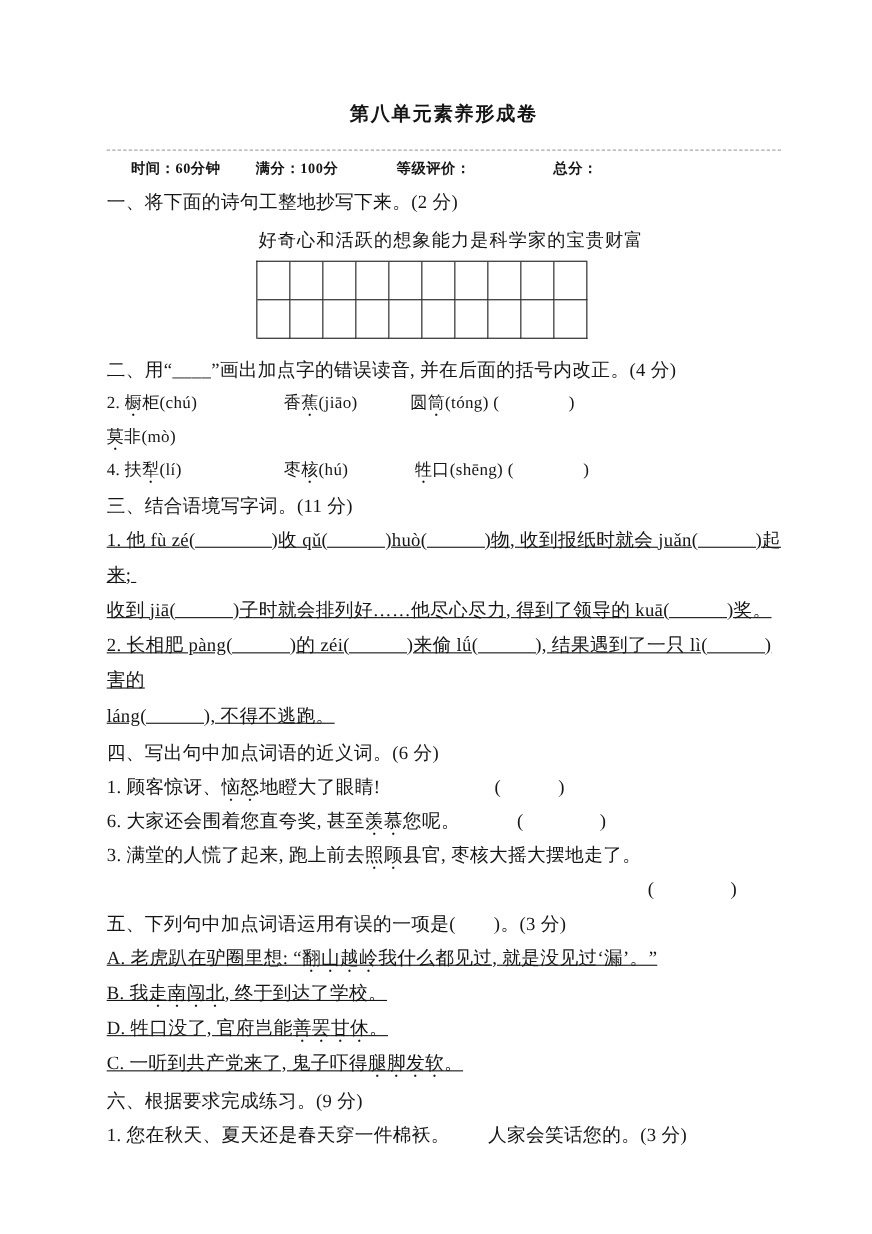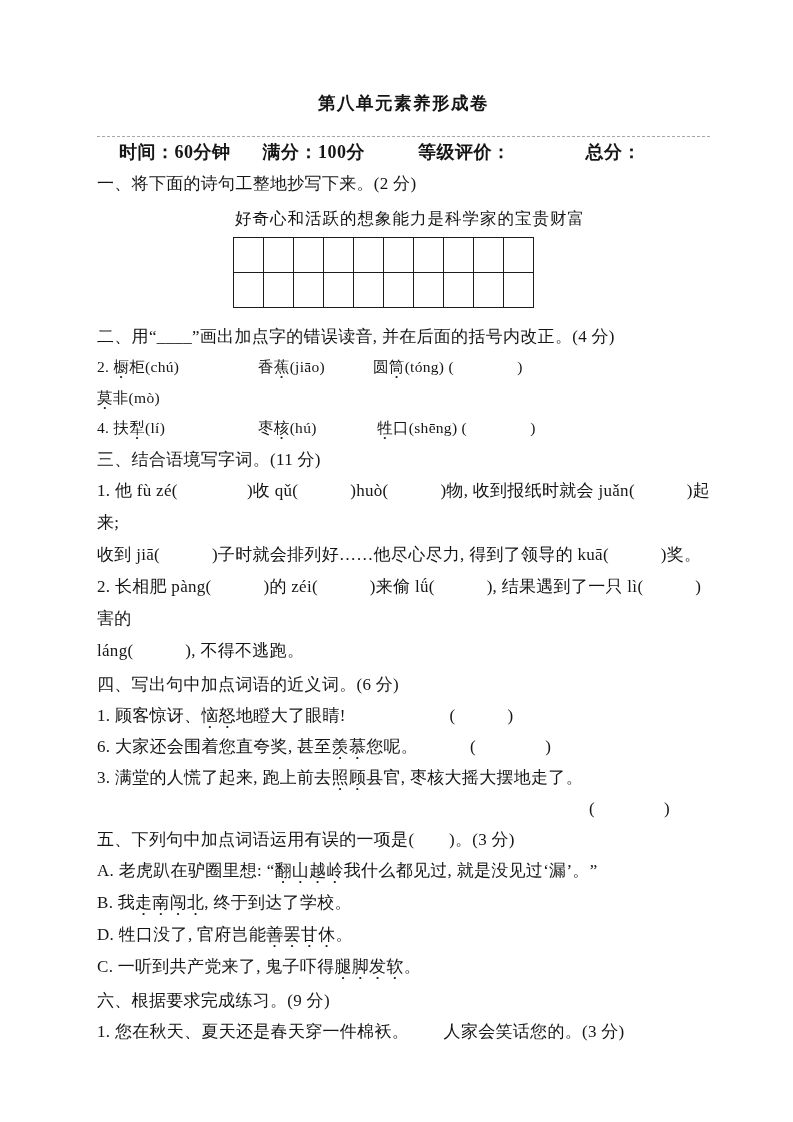--- a/index.html
+++ b/index.html
@@ -5,26 +5,26 @@
   html,body { margin:0; padding:0; background:#ffffff; }
   body {
     width:793px; height:1122px; overflow:hidden;
     font-family:"Liberation Serif","DejaVu Serif",serif;
     color:#151515;
     -webkit-font-smoothing:antialiased;
   }
   .sheet { box-sizing:border-box; width:793px; height:1122px; padding:88px 83px 0 97px; position:relative; }
   .title { margin:0; font-size:17.5px; font-weight:700; text-align:center; letter-spacing:1.5px; line-height:31px; }
   .dashes { border:0; border-top:1.5px dashed #a8a8a8; margin:17px 0 0 0; }
-  .meta { display:flex; font-weight:700; font-size:18px; line-height:31px; padding-left:22px; letter-spacing:0.5px; }
+  .meta { display:flex; font-weight:700; font-size:13px; line-height:31px; padding-left:22px; letter-spacing:0.5px; }
   .meta .m1 { margin-right:32px; }
   .meta .m2 { margin-right:53px;text-align:right; }
   .meta .m3 { margin-right:75px; }
   .line { margin:0; font-size:17px; line-height:31px; white-space:pre-wrap; letter-spacing:0.3px; }
-  .lh32 { line-height:32px; }
+  .lh32 { line-height:32px;text-decoration:underline; }
   .sentence { margin-left:138px; margin-top:4px; font-size:16.5px; letter-spacing:1px; }
   .copy-grid { display:grid; grid-auto-rows:35px; width:fit-content; margin:3px 0 0 136px;
                border-top:1.6px solid #1c1c1c; border-left:1.6px solid #1c1c1c; }
   .copy-grid .cell { border-right:1.6px solid #1c1c1c; border-bottom:1.6px solid #1c1c1c; }
   .mt13 { margin-top:13px; }
   .mt2 { margin-top:2px; }
   .s2row { display:flex; font-size:15.5px; line-height:30.5px; white-space:pre-wrap; letter-spacing:0.3px; }
   .s2row .c1 { width:161px; }
   .s2row .c2 { width:115px; }
   .s2row .c3 { flex:1; }

